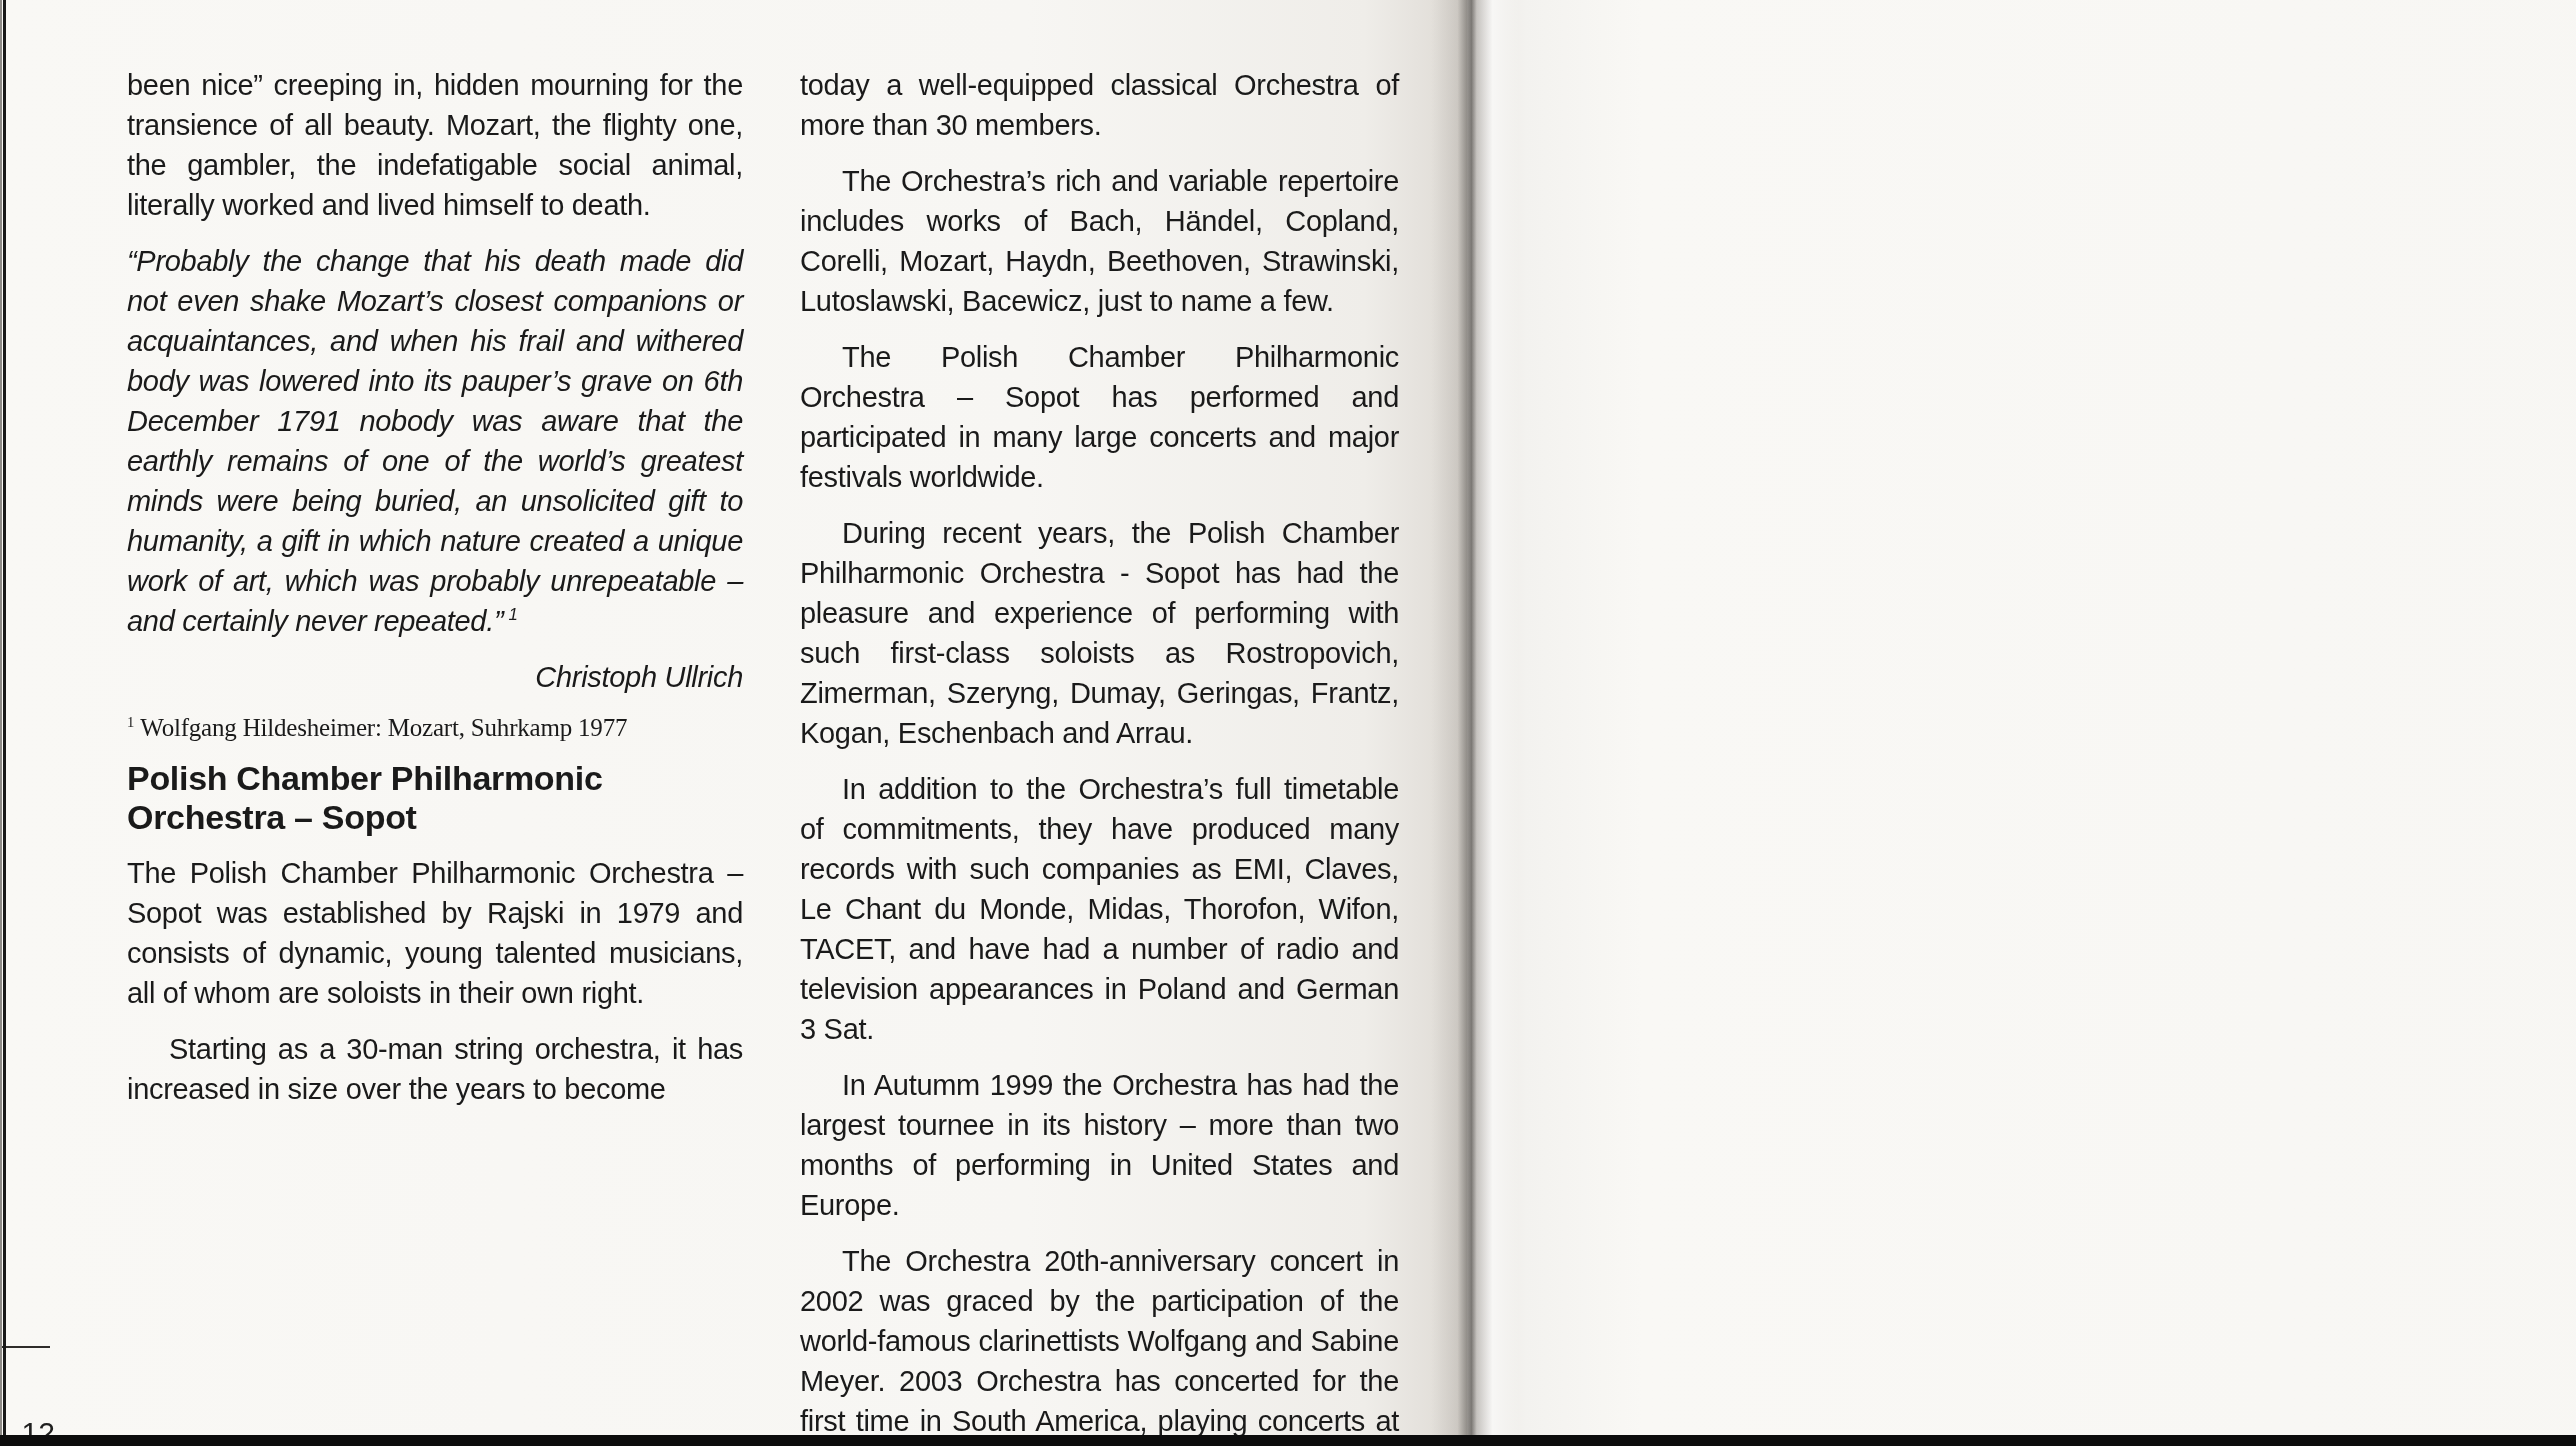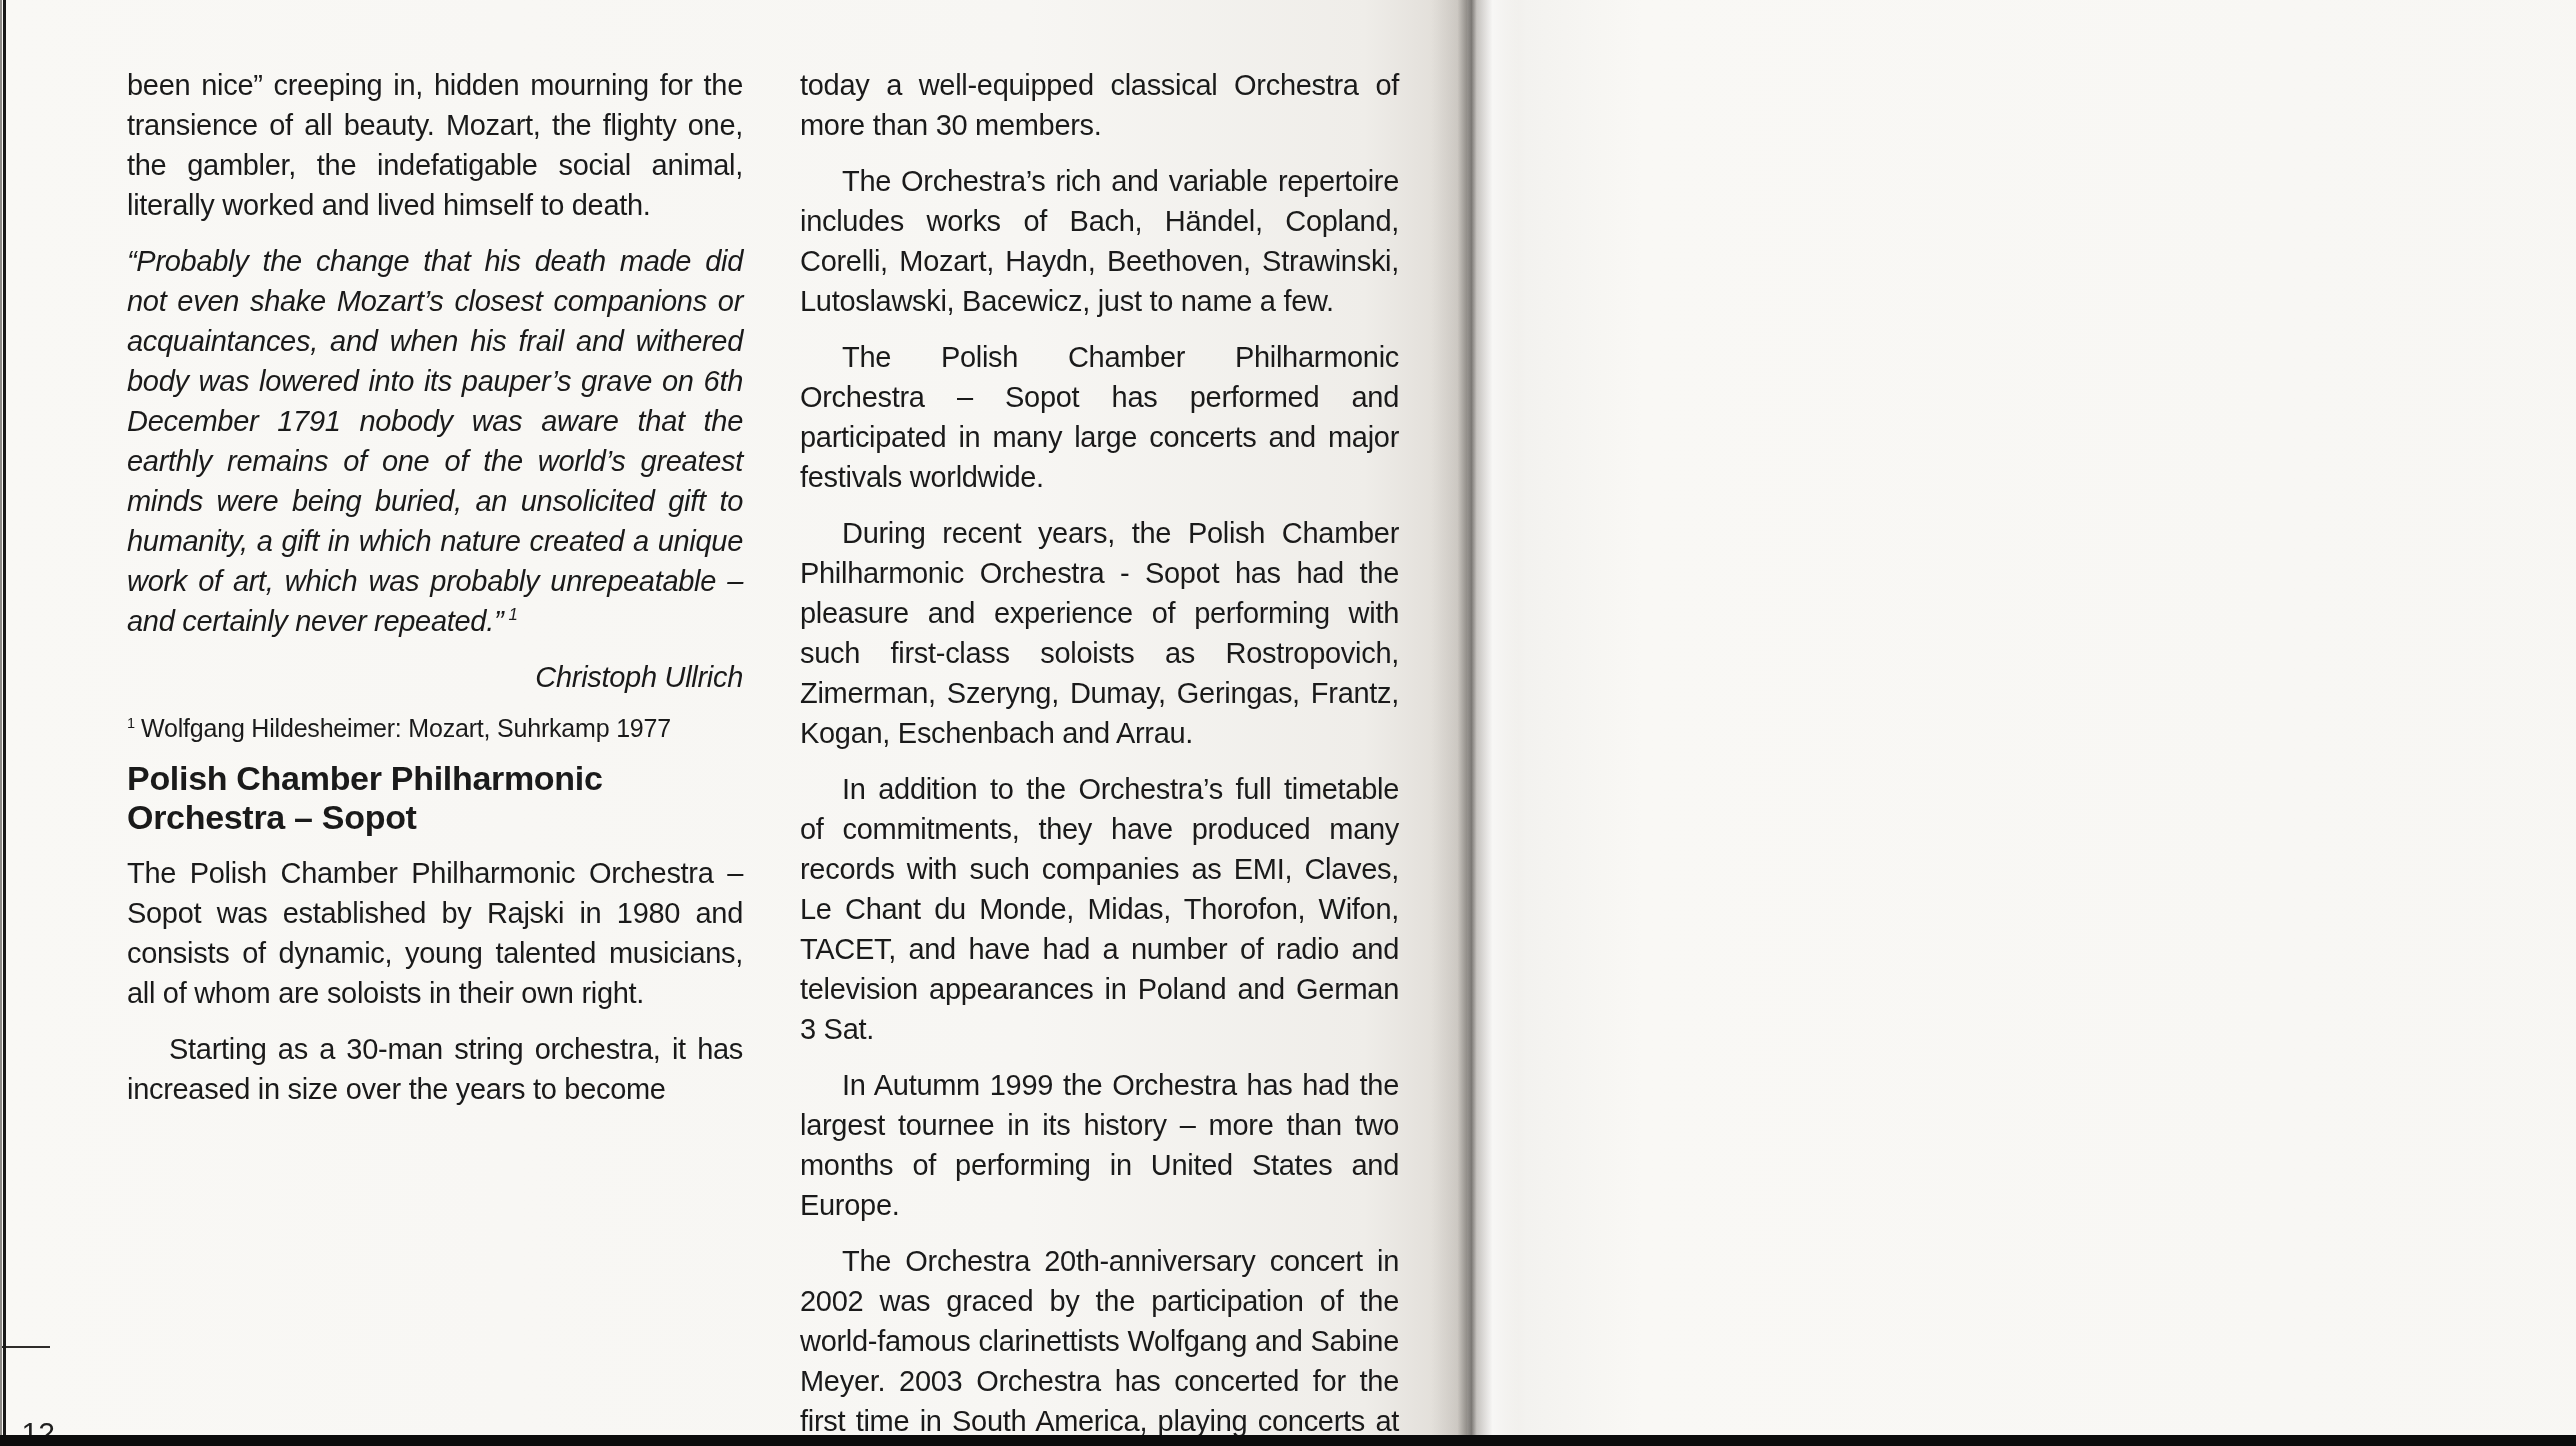--- a/index.html
+++ b/index.html
@@ -36,21 +36,21 @@
     position:absolute;top:49px;
     font-size:29px;line-height:40px;letter-spacing:-0.3px;
     text-align:justify;
   }
   .col p{margin:16px;}
   .indent{text-indent:42px;}
   .quote{font-style:italic;margin-top:37px;}
   .quote sup{margin-left:5.2px;}
   sup{font-size:58%;line-height:0;vertical-align:super;}
   .attribution{font-style:italic;text-align:right;margin-top:19.6px;}
-  .footnote{font-size:25px;line-height:30px;letter-spacing:-0.2px;margin-top:30px;text-align:left;}
+  .footnote{font-size:25px;line-height:30px;letter-spacing:-0.2px;margin-top:30px;text-align:left;font-family:Liberation Serif, serif;}
   .footnote sup{margin-right:6.2px;}
   .heading{
     font-weight:bold;font-size:34px;line-height:39px;letter-spacing:-0.3px;
     margin-top:103px;text-align:left;
   }
   .after-heading{margin-top:97px;}
   #col1{left:111px;width:648px;}
   #col2{left:784px;width:631px;}
 
   .pageno{position:absolute;font-size:30px;letter-spacing:0;color:#1f1f1f;}
@@ -61,21 +61,21 @@
 </head>
 <body>
 
 <div class="page" id="page-left">
   <div class="col" id="col1">
     <p>been nice” creeping in, hidden mourning for the transience of all beauty. Mozart, the flighty one, the gambler, the indefatigable social animal, literally worked and lived himself to death.</p>
     <p class="quote"><span>“Probably the change that his death made did not even shake Mozart’s closest companions or acquaintances, and when his frail and withered body was lowered into its pauper’s grave on 6th December 1791 nobody was aware that the earthly remains of one of the world’s greatest minds were being buried, an unsolicited gift to humanity, a gift in which nature created a unique work of art, which was probably unrepeatable – and certainly never repeated.”</span><sup>1</sup></p>
     <p class="attribution">Christoph Ullrich</p>
     <p class="footnote"><sup>1</sup><span>Wolfgang Hildesheimer: Mozart, Suhrkamp 1977</span></p>
     <p class="heading">Polish Chamber Philharmonic Orchestra – Sopot</p>
-    <p class="after-heading">The Polish Chamber Philharmonic Orchestra – Sopot was established by Rajski in 1980 and consists of dynamic, young talented musicians, all of whom are soloists in their own right.</p>
+    <p class="after-heading">The Polish Chamber Philharmonic Orchestra – Sopot was established by Rajski in 1979 and consists of dynamic, young talented musicians, all of whom are soloists in their own right.</p>
     <p class="indent">Starting as a 30-man string orchestra, it has increased in size over the years to become</p>
   </div>
 
   <div class="col" id="col2">
     <p>today a well-equipped classical Orchestra of more than 30 members.</p>
     <p class="indent">The Orchestra’s rich and variable repertoire includes works of Bach, Händel, Copland, Corelli, Mozart, Haydn, Beethoven, Strawinski, Lutoslawski, Bacewicz, just to name a few.</p>
     <p class="indent">The Polish Chamber Philharmonic Orchestra – Sopot has performed and participated in many large concerts and major festivals worldwide.</p>
     <p class="indent">During recent years, the Polish Chamber Philharmonic Orchestra - Sopot has had the pleasure and experience of performing with such first-class soloists as Rostropovich, Zimerman, Szeryng, Dumay, Geringas, Frantz, Kogan, Eschenbach and Arrau.</p>
     <p class="indent">In addition to the Orchestra’s full timetable of commitments, they have produced many records with such companies as EMI, Claves, Le Chant du Monde, Midas, Thorofon, Wifon, TACET, and have had a number of radio and television appearances in Poland and German 3 Sat.</p>
     <p class="indent">In Autumm 1999 the Orchestra has had the largest tournee in its history – more than two months of performing in United States and Europe.</p>

